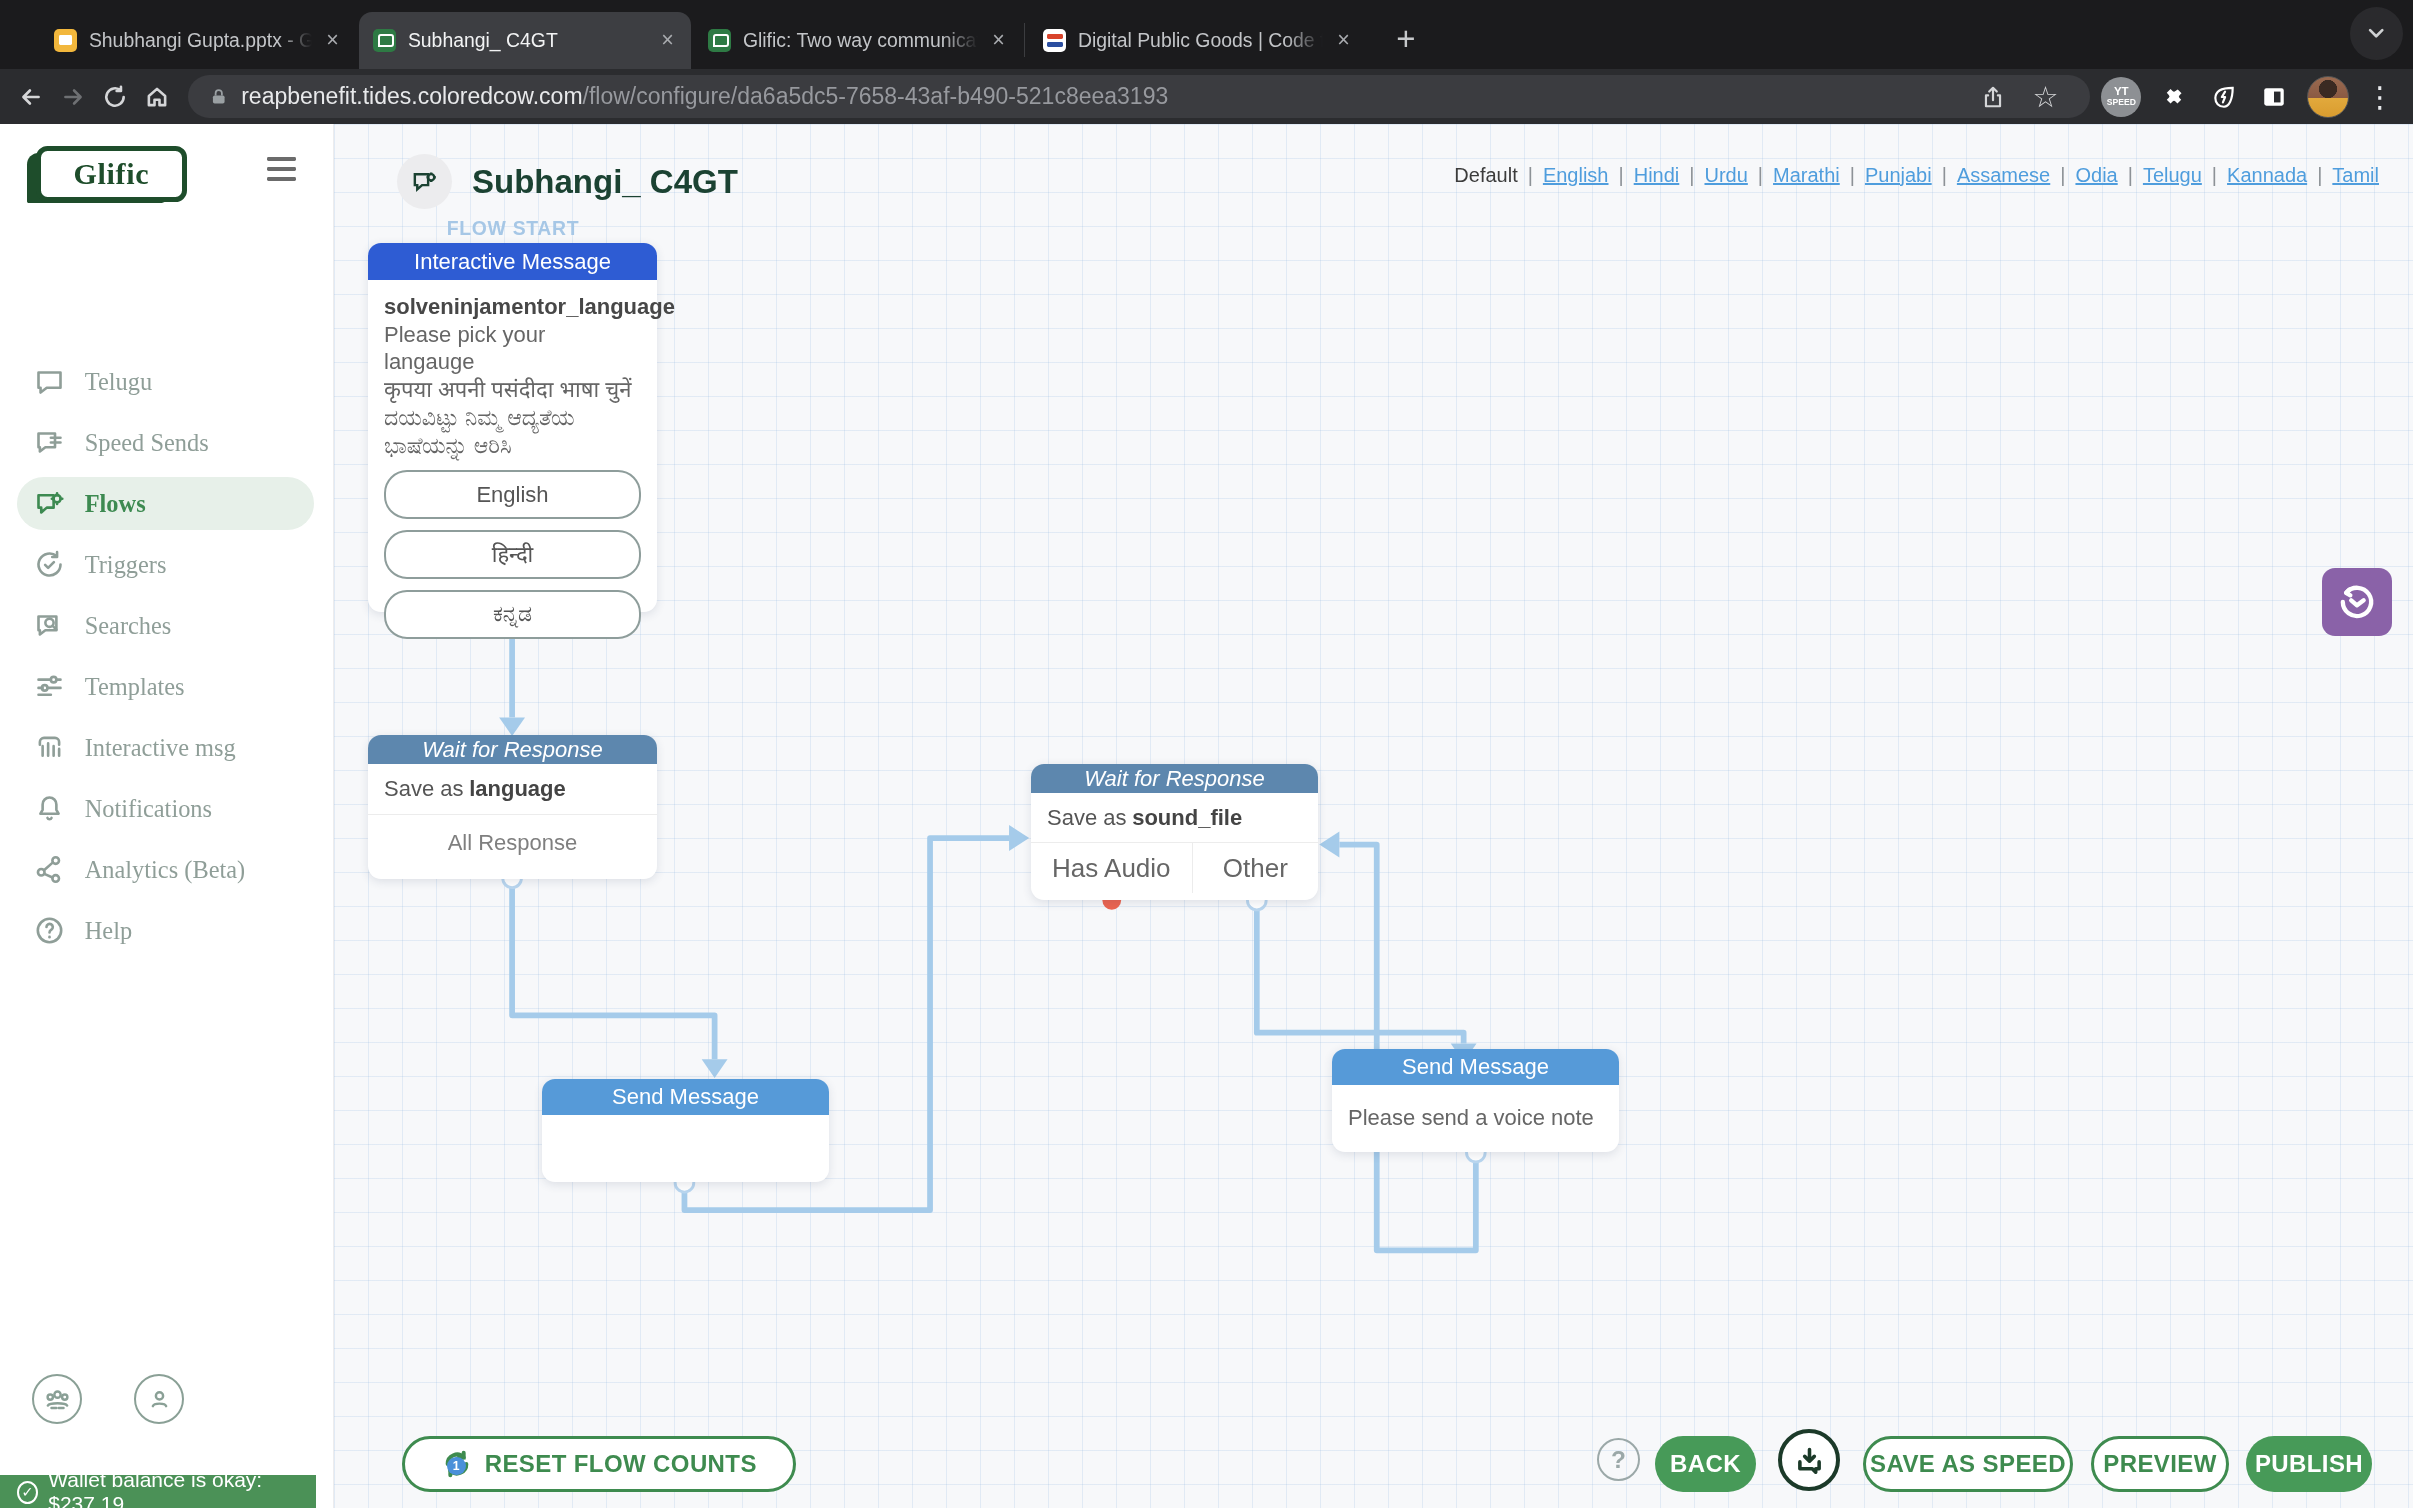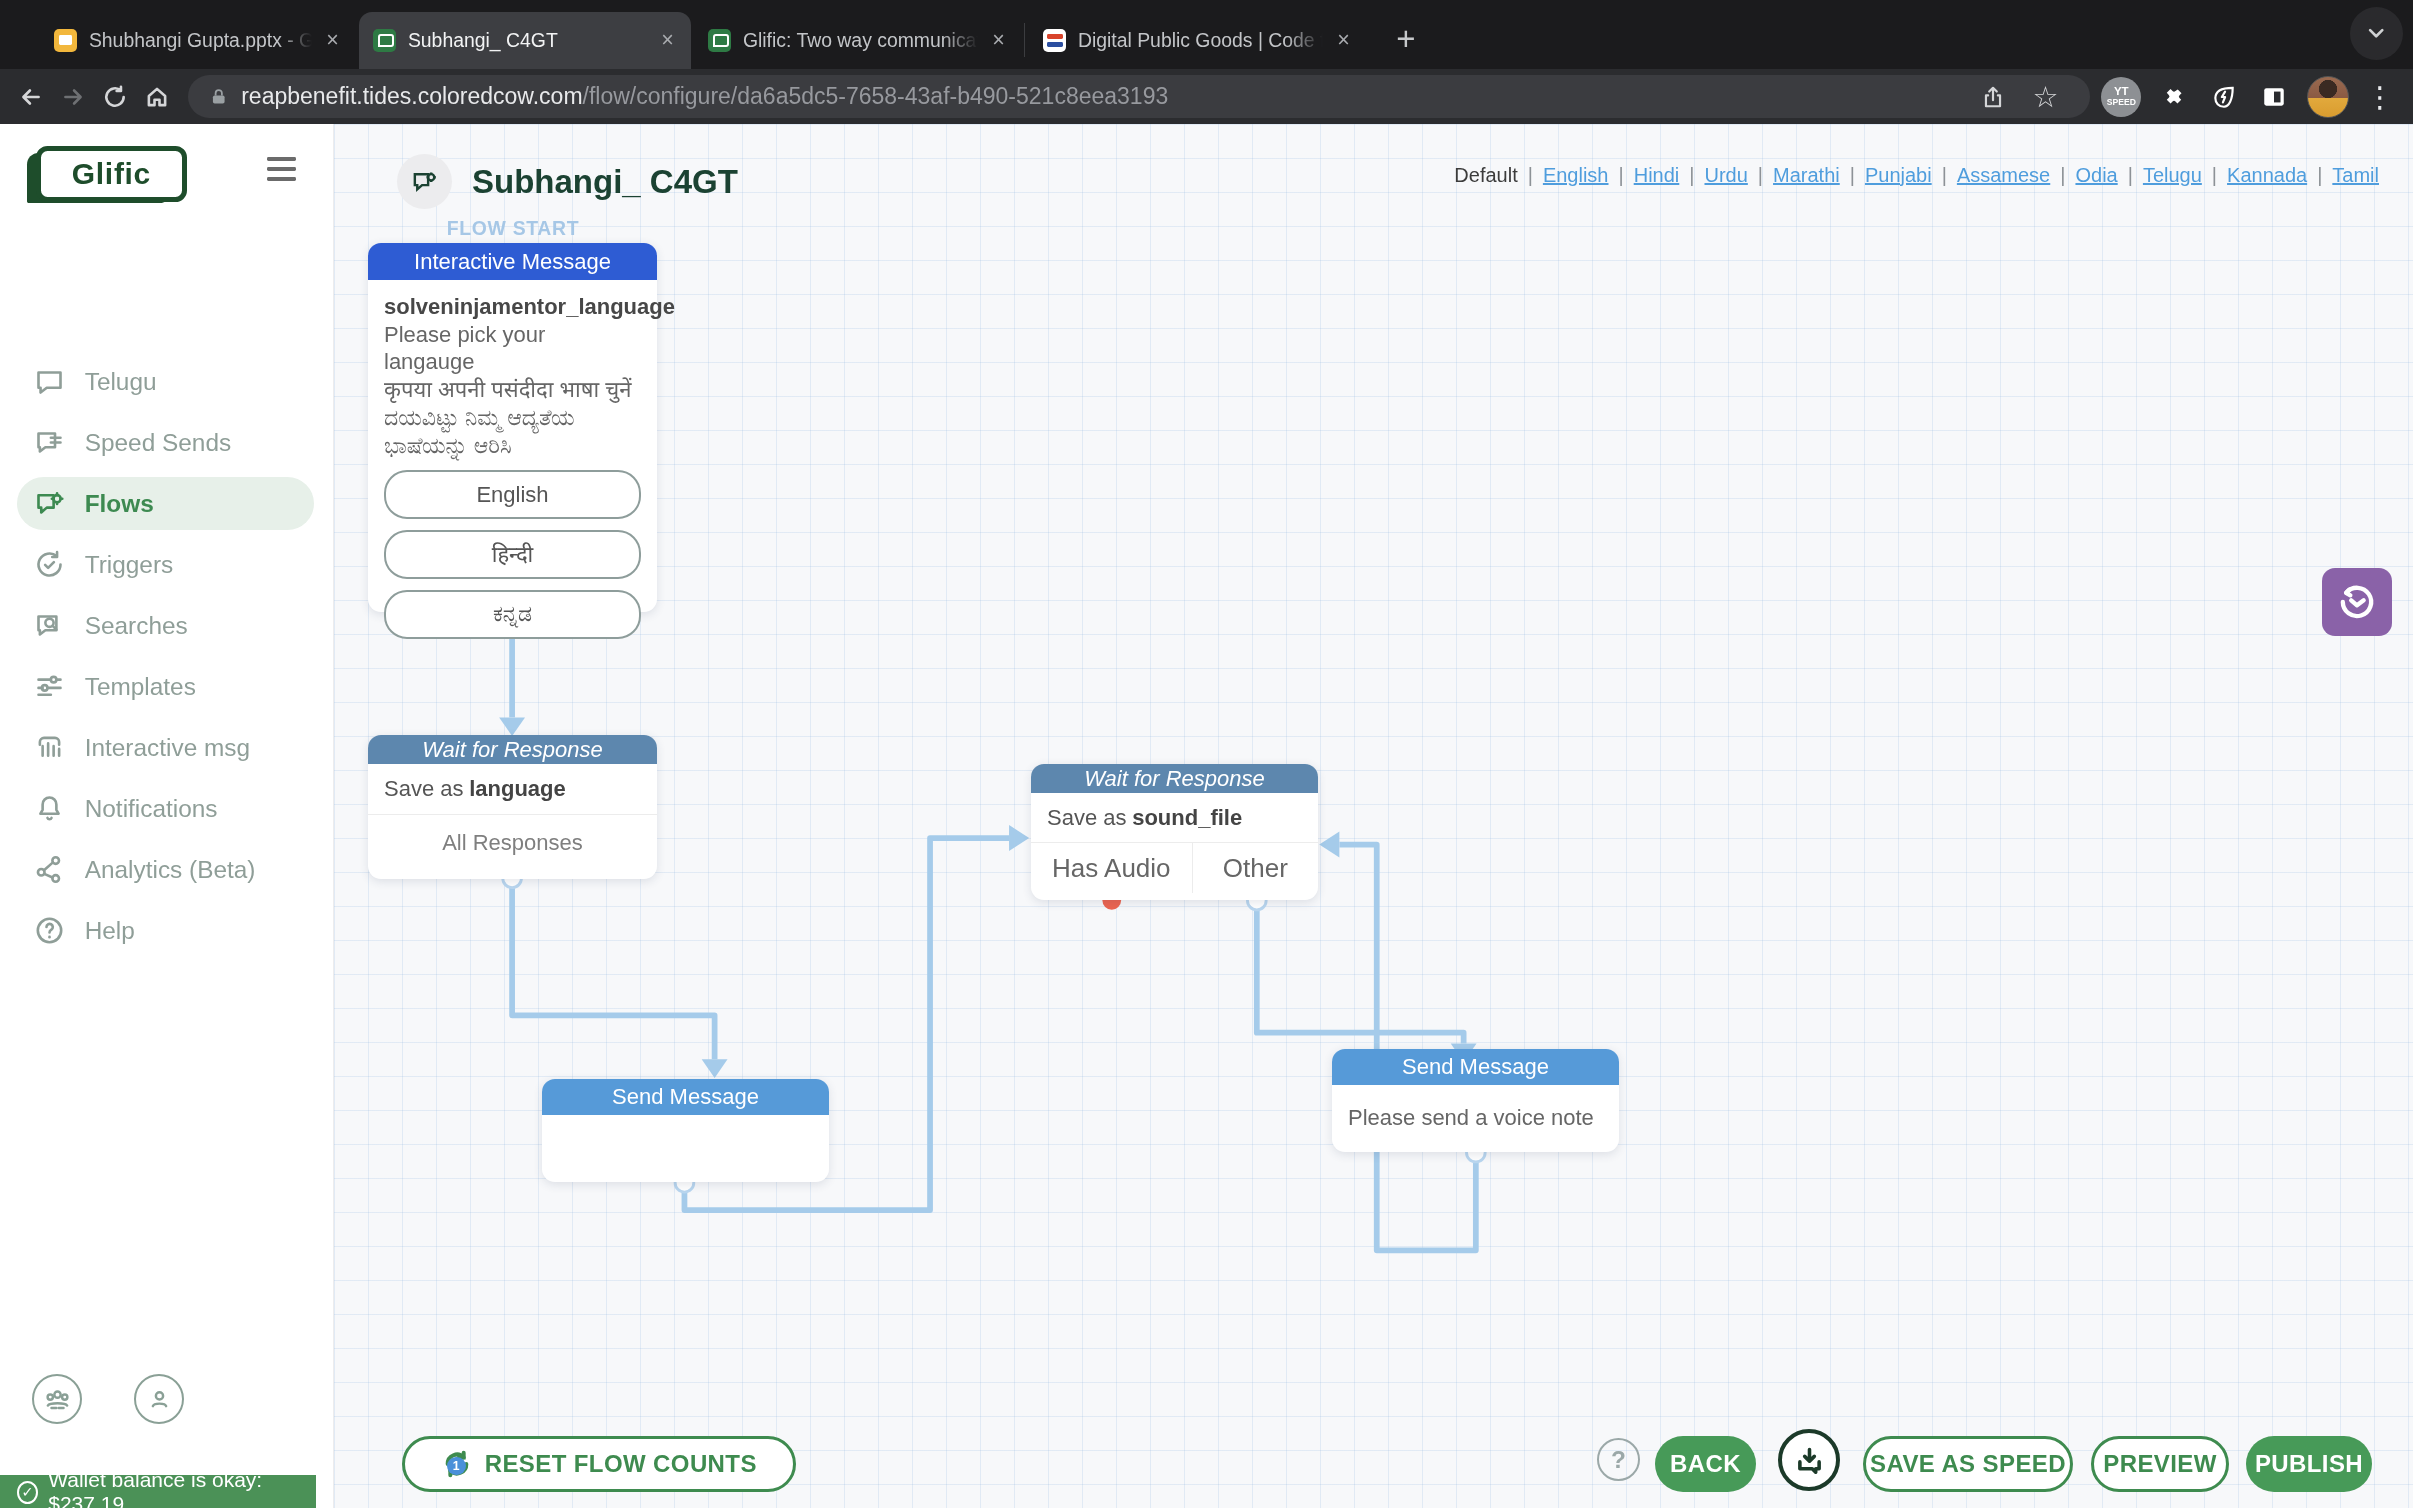--- a/index.html
+++ b/index.html
@@ -49,21 +49,21 @@
   .ytspeed{width:40px;height:40px;border-radius:50%;background:#8d9094;color:#fff;display:flex;flex-direction:column;
       align-items:center;justify-content:center;font-weight:bold;line-height:1;cursor:pointer;}
   .ytspeed .l1{font-size:11.5px;}.ytspeed .l2{font-size:8.6px;}
   .avatar{width:40px;height:40px;border-radius:50%;flex:none;cursor:pointer;border:1.4px solid #555;
       background:
         radial-gradient(circle at 50% 30%, #3a2a22 0 26%, transparent 27%),
         linear-gradient(180deg,#9a6a50 0%, #8a5a43 52%, #e2a93c 53%, #d99c2f 100%);}
   .dots{color:#e8eaed;font-size:29px;letter-spacing:0;cursor:pointer;}
   
   .sidebar{position:absolute;left:0;top:124px;width:334px;height:1385px;background:#ffffff;
-      border-right:1.4px solid #ececee;box-sizing:border-box;}
+      border-right:1.4px solid #ececee;box-sizing:border-box;font-family:Liberation Serif, serif;}
   .logo{position:absolute;left:33px;top:21.5px;width:152px;height:56px;}
   .logo .back{position:absolute;left:-5.7px;top:7.2px;width:144px;height:50px;background:#1e4d2b;border-radius:11.5px 11.5px 11.5px 1.4px;}
   .logo .front{position:absolute;left:2.9px;top:0;width:141px;height:46px;background:#fff;border:5px solid #1e4d2b;
       border-radius:11.5px;display:flex;align-items:center;justify-content:center;
       font-size:30px;font-weight:bold;color:#1e4d2b;letter-spacing:0.7px;}
   .hamburger{position:absolute;right:37px;top:33px;width:29px;cursor:pointer;}
   .hamburger div{height:3.6px;background:#6b6b6b;margin-bottom:6.5px;border-radius:1.4px;}
   .menu{position:absolute;left:0;top:227px;width:334px;}
   .mitem{height:61px;display:flex;align-items:center;gap:18.7px;padding-left:33px;color:#8f9e98;
       font-size:24.4px;cursor:pointer;position:relative;}
@@ -428,21 +428,21 @@
     </div>
   </div>
 
   <div class="node" style="left:34px;top:611px;width:289px;height:144px;">
     <div class="nhead wait">Wait for Response</div>
     <div class="saverow">
       <span>Save as</span>
         <b>language</b>
     </div>
     <div class="divider"></div>
-    <div class="allresp">All Responses</div>
+    <div class="allresp">All Response</div>
   </div>
 
   <div class="node" style="left:697px;top:640px;width:287px;height:136px;">
     <div class="nhead wait">Wait for Response</div>
     <div class="saverow" style="height:49px;">
       <span>Save as</span>
         <b>sound_file</b>
     </div>
     <div class="divider"></div>
     <div class="exitrow">

